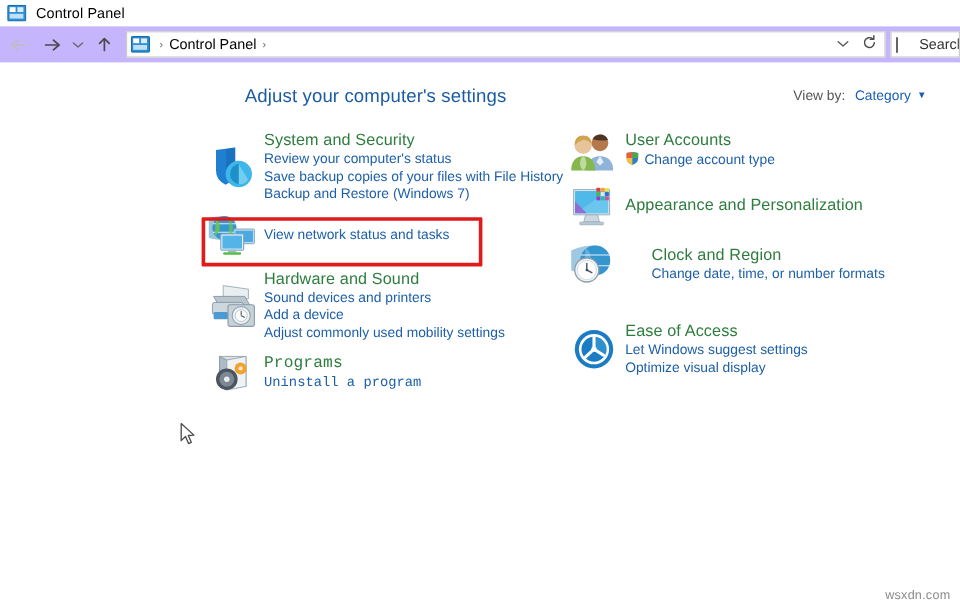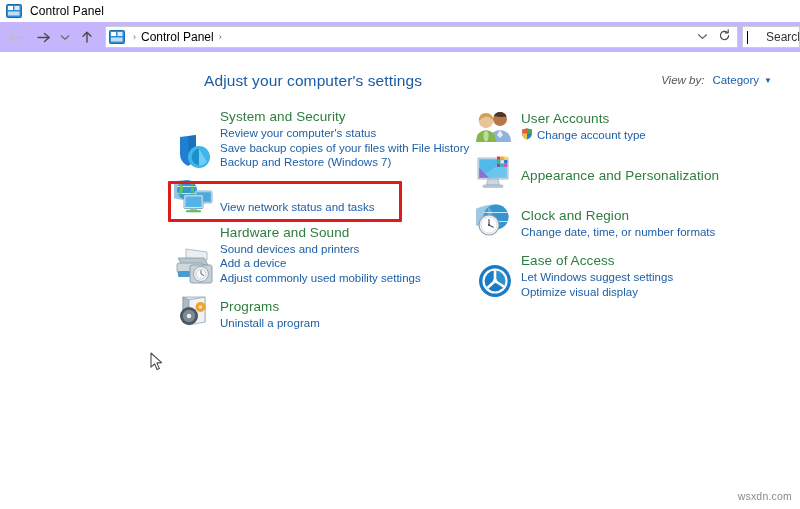--- a/index.html
+++ b/index.html
@@ -146,32 +146,32 @@
   }
 
   .viewby {
     position: absolute;
     right: 28px; top: 22px;
     display: flex;
     align-items: baseline;
     font-size: 11.5px;
     white-space: nowrap;
   }
-  .viewby-label { color: #555555; margin-right: 8px; font-style: italic; }
+  .viewby-label { color: #555555; margin-right: 8px; }
   .viewby-value { color: #1a5fb4; }
   .viewby-caret { color: #1a5fb4; font-size: 8px; margin-left: 5px; position: relative; top: -1px; }
 
   
   .col-left  { position: absolute; left: 172px; top: 56px; width: 300px; }
   .col-right { position: absolute; left: 473px; top: 56px; width: 300px; }
 
   .cat {
     position: relative;
     display: flex;
-    align-items: flex-end;
+    align-items: center;
     margin-bottom: 7px;
   }
   .cat-icon {
     width: 44px;
     flex: 0 0 44px;
     display: flex;
     justify-content: center;
     padding-top: 1px;
   }
   .cat-body { flex: 1 1 auto; padding-left: 4px; }
@@ -190,24 +190,24 @@
     white-space: nowrap;
     display: block;
   }
   .cat-link.with-shield { display: flex; align-items: center; }
   .shield-mini { margin-right: 4px; flex: 0 0 auto; }
 
   
   .cat.sys     { margin-bottom: 8px; }
   .cat.net     { margin-bottom: 9px; }
   .cat.hw      { margin-bottom: 8px; }
-  .cat.prog    { margin-bottom: 0; }
+  .cat.prog    { margin-bottom: 0; font-family: Liberation Mono, monospace; }
   .cat.user    { margin-bottom: 10px; }
   .cat.appear  { margin-bottom: 12px; }
-  .cat.clock   { margin-bottom: 13px; }
+  .cat.clock   { margin-bottom: 28px; gap: 22px; }
   .cat.ease    { margin-bottom: 0; }
 
   .cat.appear .cat-body,
   .cat.user .cat-body { padding-top: 0; }
   .cat.appear .cat-title { line-height: 26px; }
 
   
   .annotation {
     position: absolute;
     left: 168px; top: 129px;

